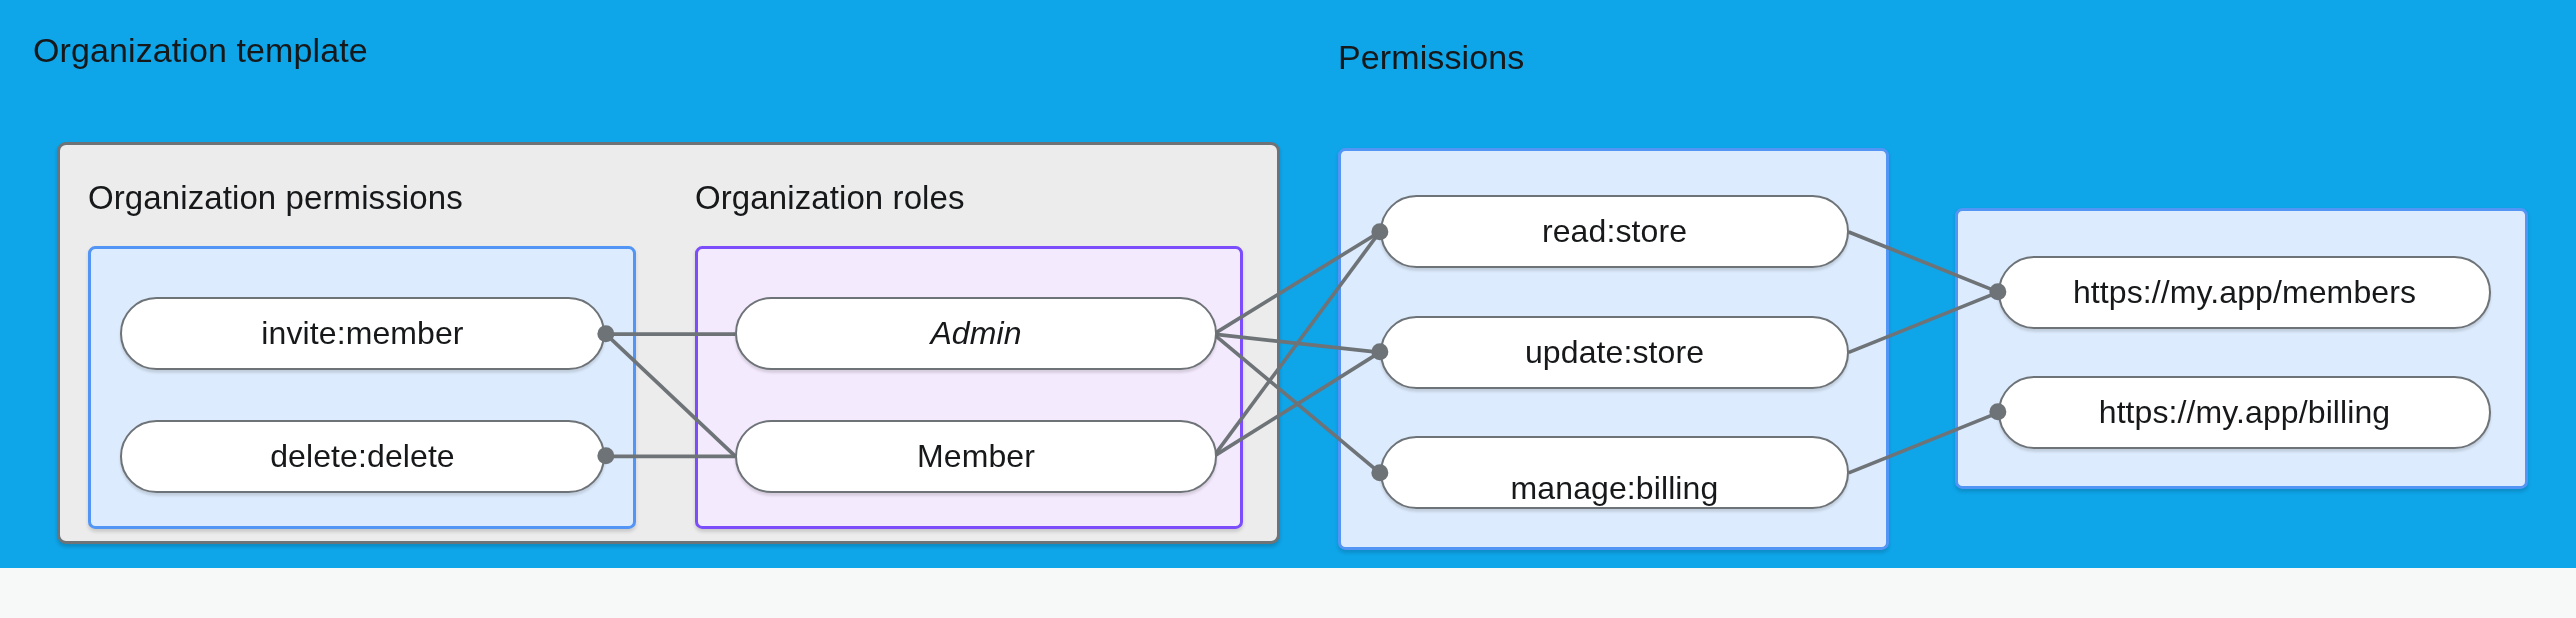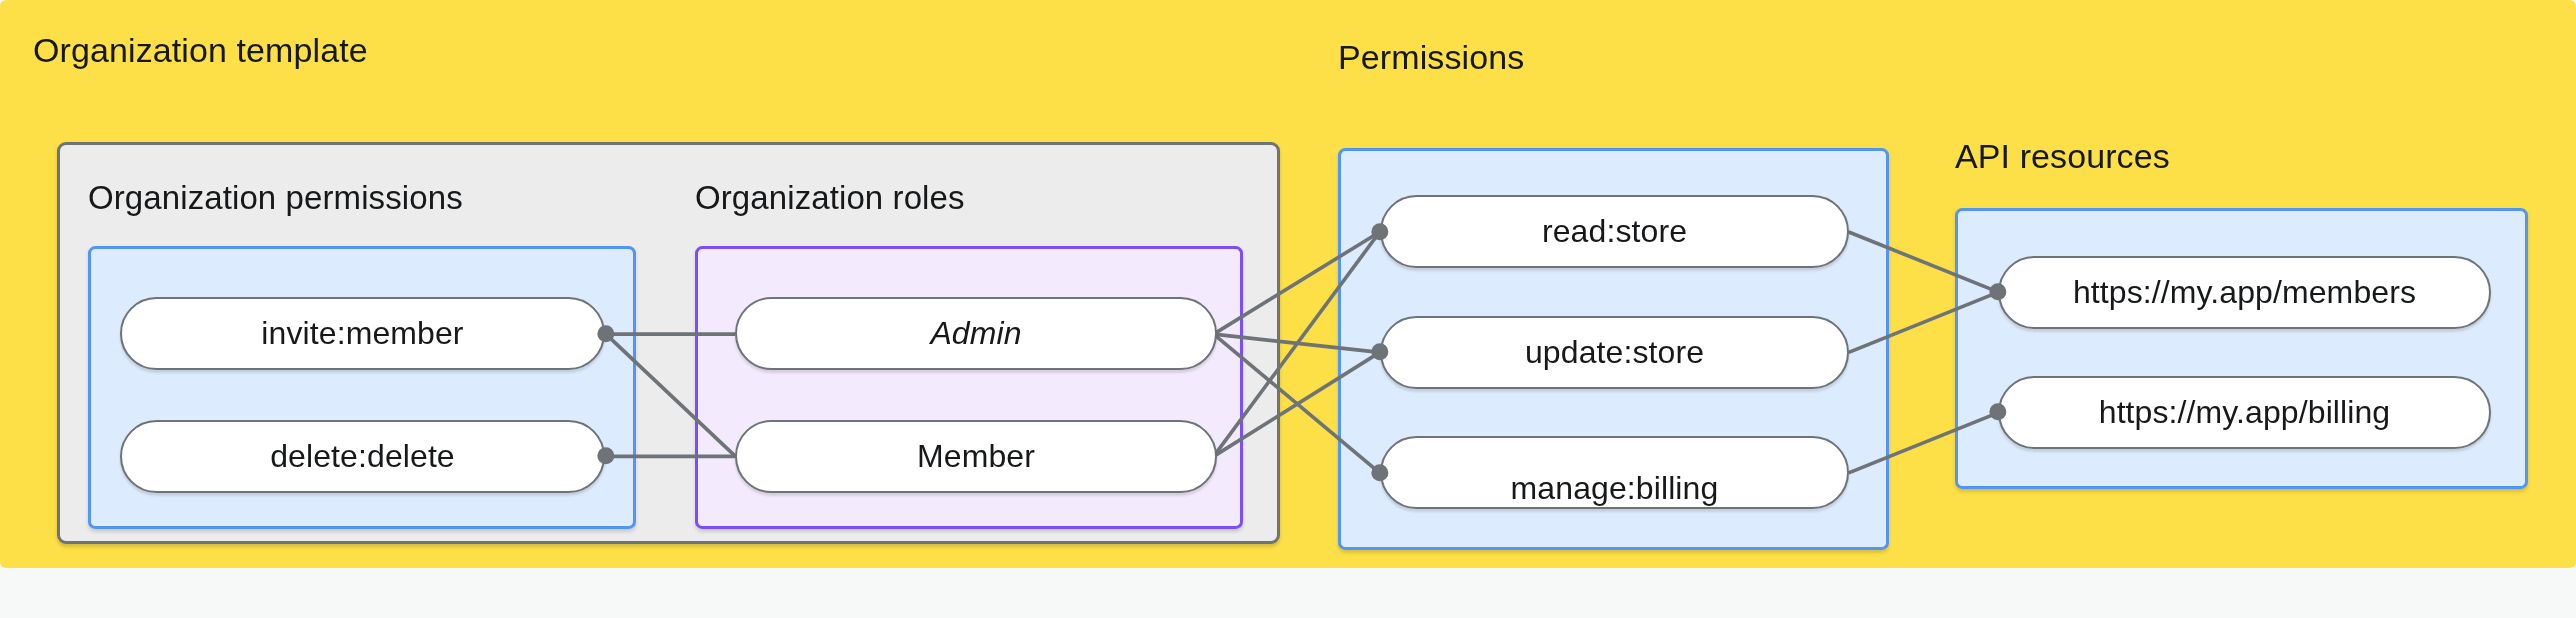--- a/index.html
+++ b/index.html
@@ -9,23 +9,22 @@
     background: #f7f8f8;
   }
   body {
     font-family: "Liberation Sans", sans-serif;
     -webkit-font-smoothing: antialiased;
   }
   #stage {
     position: relative;
     width: 2576px;
     height: 568px;
-    background: #fde047;
+    background: #0ea5e9;
     overflow: hidden;
-    border-radius: 6px;
   }
 
   
   .group-title {
     position: absolute;
     font-size: 34px;
     line-height: 1;
     color: #16181a;
     font-weight: 400;
     white-space: nowrap;
@@ -111,21 +110,20 @@
 </style>
 </head>
 <body>
 
 <div id="stage">
 
   <div class="group-title" style="left:33px; top:33px;">Organization template</div>
 
   <div class="group-title" style="left:1338px; top:40px;">Permissions</div>
 
-  <div class="group-title" style="left:1955px; top:139px;">API resources</div>
 
   <div class="template-box"></div>
 
   <div class="group-title" style="left:88px; top:181px; font-size:33px;">Organization permissions</div>
 
   <div class="group-title" style="left:695px; top:181px; font-size:33px;">Organization roles</div>
 
   <div id="org-permissions-card" class="card blue"></div>
 
   <div id="org-roles-card" class="card purple"></div>

